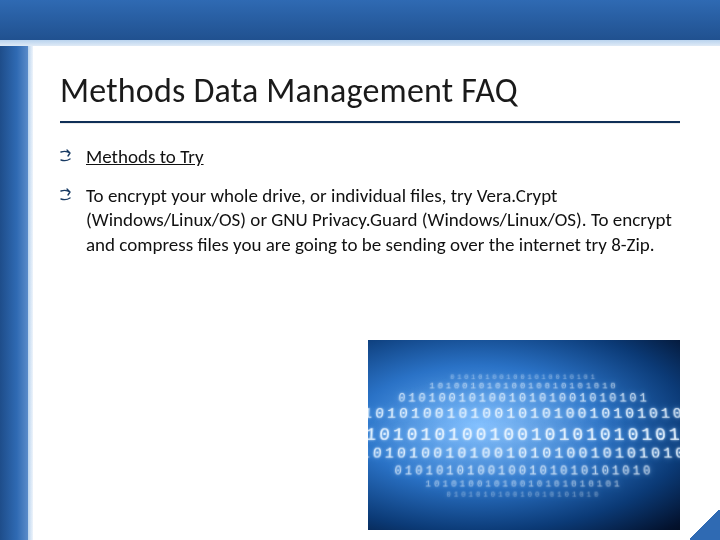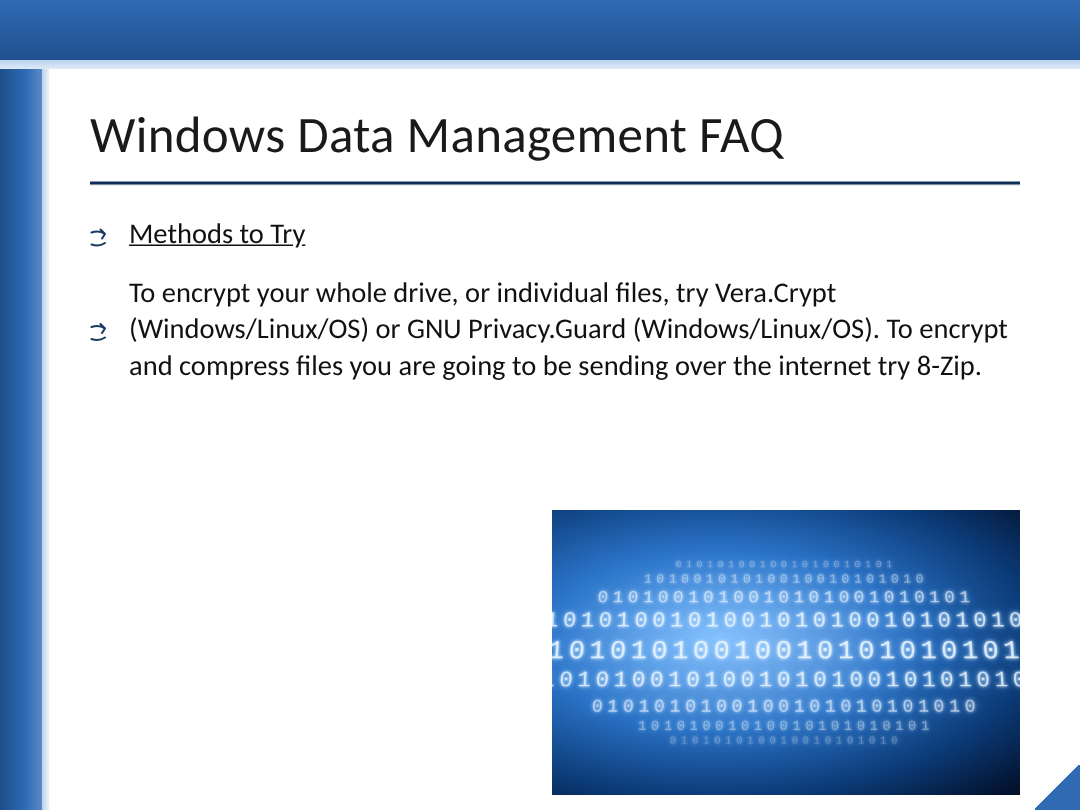--- a/index.html
+++ b/index.html
@@ -64,21 +64,21 @@
     margin-bottom: 10px;
   }
   .rule {
     height: 2px;
     background: #0f2f57;
     margin-bottom: 22px;
     box-shadow: 0 1px 0 rgba(0,0,0,0.08);
   }
   .bullet {
     display: flex;
-    align-items: center;
+    align-items: flex-start;
     gap: 10px;
     margin-bottom: 16px;
   }
   .bullet .arrow {
     flex: 0 0 auto;
     margin-top: 4px;
   }
   .bullet .arrow svg { display: block; }
   .subhead {
     font-size: 19px;
@@ -138,21 +138,21 @@
 </style>
 </head>
 <body>
 
 <div class="frame">
   <div class="left-bar"></div>
   <div class="top-bar"></div>
   <div class="corner"></div>
 
   <div class="content">
-    <h1 class="title">Windows Data Management FAQ</h1>
+    <h1 class="title">Methods Data Management FAQ</h1>
     <div class="rule"></div>
 
     <div class="bullet">
       <span class="arrow">
         <svg width="16" height="14" viewBox="0 0 16 14">
           <path d="M1 3 C4 2 7 2 10 4 M10 4 L7 1 M10 4 L8 7 M1 11 C4 12 7 12 10 10" fill="none" stroke="#173a63" stroke-width="1.4" stroke-linecap="round"></path>
         </svg>
       </span>
       <span class="subhead">Methods to Try</span>
     </div>

